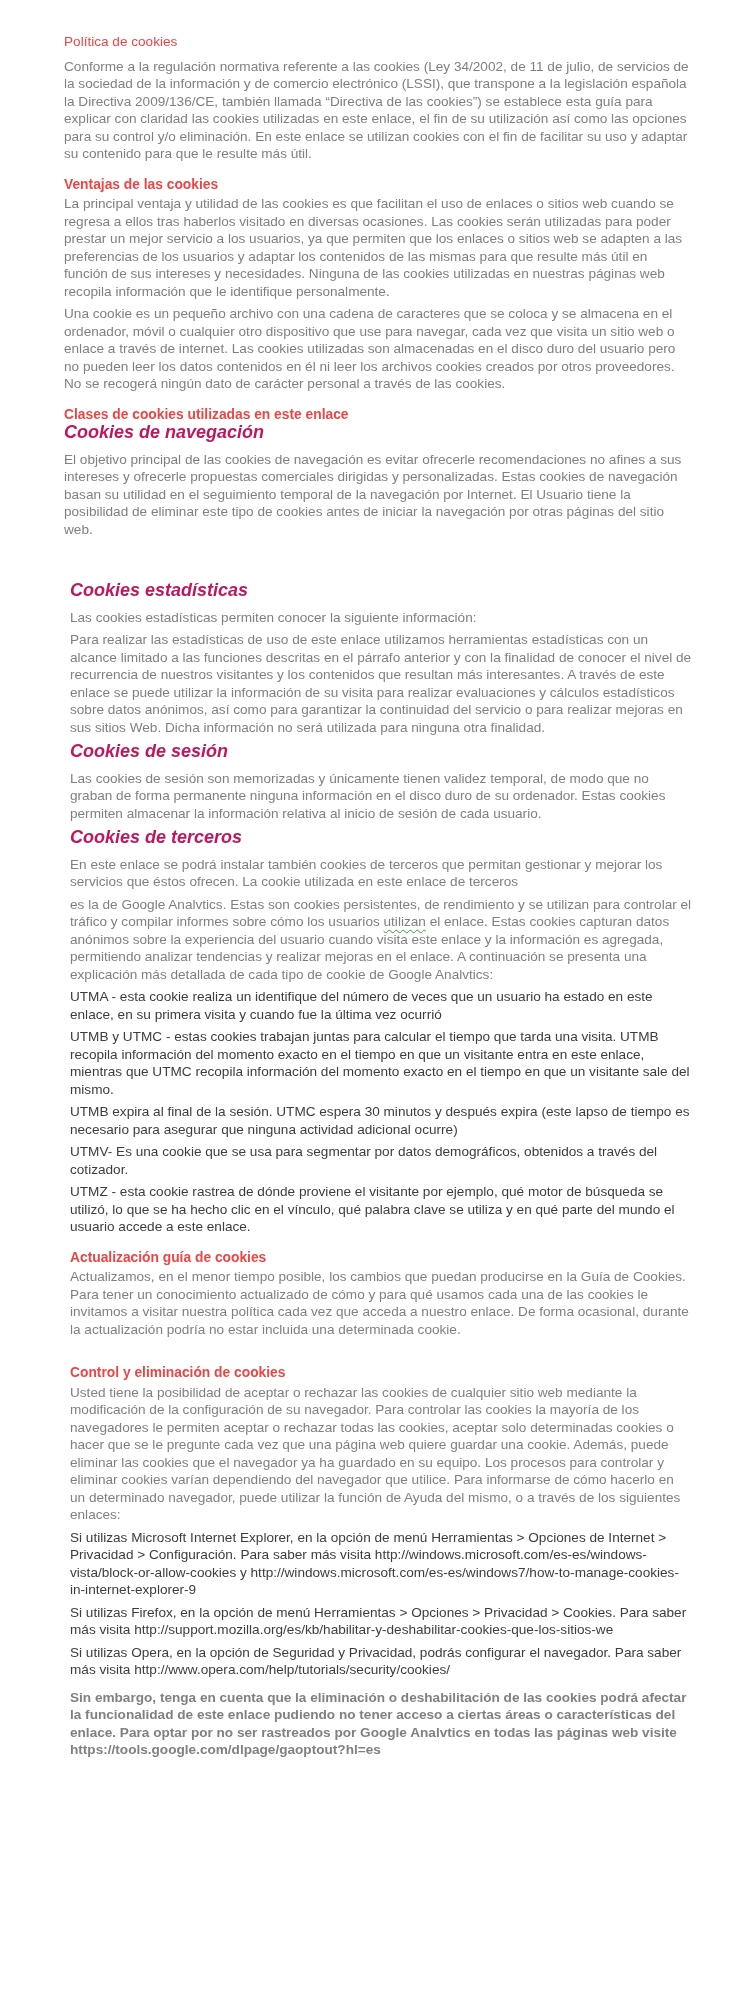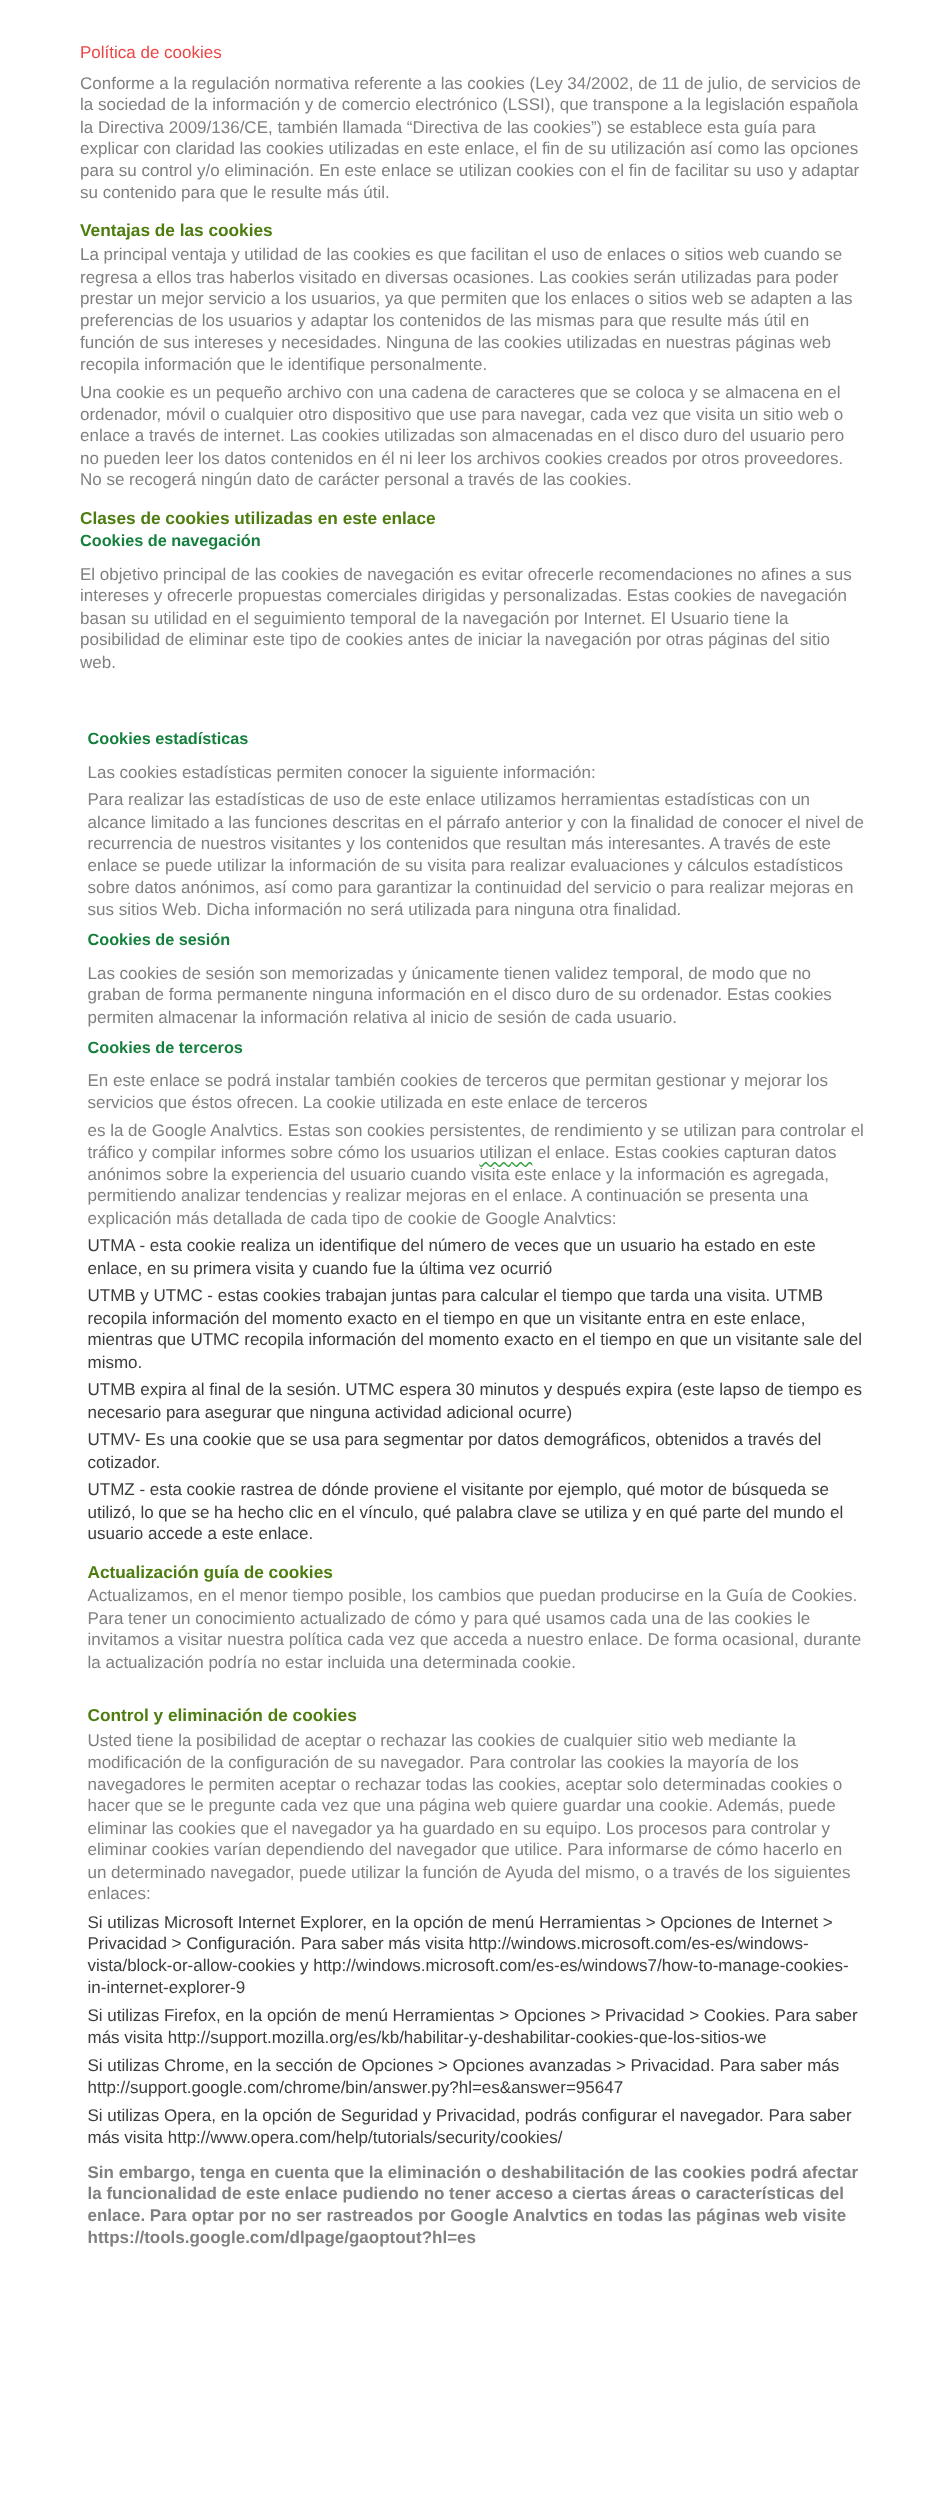--- a/index.html
+++ b/index.html
@@ -20,30 +20,31 @@
     line-height: 17.5px;
     color: #808080;
     -webkit-font-smoothing: antialiased;
   }
   p { margin: 0 0 5px 0; }
   .title {
     margin: 0 0 7px 0;
     color: #ef4444;
   }
   .red {
-    color: #4d7c0f;
+    color: #ef4444;
     font-weight: 700;
     font-size: 13.8px;
     line-height: 17.5px;
     margin: 13px 0 2px 0;
   }
   .sub {
-    color: #15803d;
+    color: #be185d;
     font-weight: 700;
-    font-size: 13px;
+    font-style: italic;
+    font-size: 18px;
     line-height: 17.5px;
     margin: 7px 0 9px 0;
   }
   .red + .sub { margin-top: -1px; }
   .dark { color: #3d3d3d; }
   .block-mid {
     margin-left: 6px;
     margin-top: 44px;
   }
   .block-mid .sub:first-child { margin-top: 0; }
@@ -96,19 +97,18 @@
     <p class="dark">UTMZ - esta cookie rastrea de dónde proviene el visitante por ejemplo, qué motor de búsqueda se utilizó, lo que se ha hecho clic en el vínculo, qué palabra clave se utiliza y en qué parte del mundo el usuario accede a este enlace.</p>
 
     <h2 class="red">Actualización guía de cookies</h2>
     <p>Actualizamos, en el menor tiempo posible, los cambios que puedan producirse en la Guía de Cookies. Para tener un conocimiento actualizado de cómo y para qué usamos cada una de las cookies le invitamos a visitar nuestra política cada vez que acceda a nuestro enlace. De forma ocasional, durante la actualización podría no estar incluida una determinada cookie.</p>
 
     <h2 class="red mt-lg">Control y eliminación de cookies</h2>
     <p>Usted tiene la posibilidad de aceptar o rechazar las cookies de cualquier sitio web mediante la modificación de la configuración de su navegador. Para controlar las cookies la mayoría de los navegadores le permiten aceptar o rechazar todas las cookies, aceptar solo determinadas cookies o hacer que se le pregunte cada vez que una página web quiere guardar una cookie. Además, puede eliminar las cookies que el navegador ya ha guardado en su equipo. Los procesos para controlar y eliminar cookies varían dependiendo del navegador que utilice. Para informarse de cómo hacerlo en un determinado navegador, puede utilizar la función de Ayuda del mismo, o a través de los siguientes enlaces:</p>
 
     <p class="dark">Si utilizas Microsoft Internet Explorer, en la opción de menú Herramientas &gt; Opciones de Internet &gt; Privacidad &gt; Configuración. Para saber más visita http://windows.microsoft.com/es-es/windows-vista/block-or-allow-cookies y http://windows.microsoft.com/es-es/windows7/how-to-manage-cookies-in-internet-explorer-9</p>
     <p class="dark">Si utilizas Firefox, en la opción de menú Herramientas &gt; Opciones &gt; Privacidad &gt; Cookies. Para saber más visita http://support.mozilla.org/es/kb/habilitar-y-deshabilitar-cookies-que-los-sitios-we</p>
-    <p class="dark">Si utilizas Chrome, en la sección de Opciones &gt; Opciones avanzadas &gt; Privacidad. Para saber más http://support.google.com/chrome/bin/answer.py?hl=es&amp;answer=95647</p>
     <p class="dark">Si utilizas Opera, en la opción de Seguridad y Privacidad, podrás configurar el navegador. Para saber más visita http://www.opera.com/help/tutorials/security/cookies/</p>
 
     <p class="mt-md">Sin embargo, tenga en cuenta que la eliminación o deshabilitación de las cookies podrá afectar la funcionalidad de este enlace pudiendo no tener acceso a ciertas áreas o características del enlace. Para optar por no ser rastreados por Google Analvtics en todas las páginas web visite https://tools.google.com/dlpage/gaoptout?hl=es</p>
 
   </div>
 </div>
 
 </body></html>

